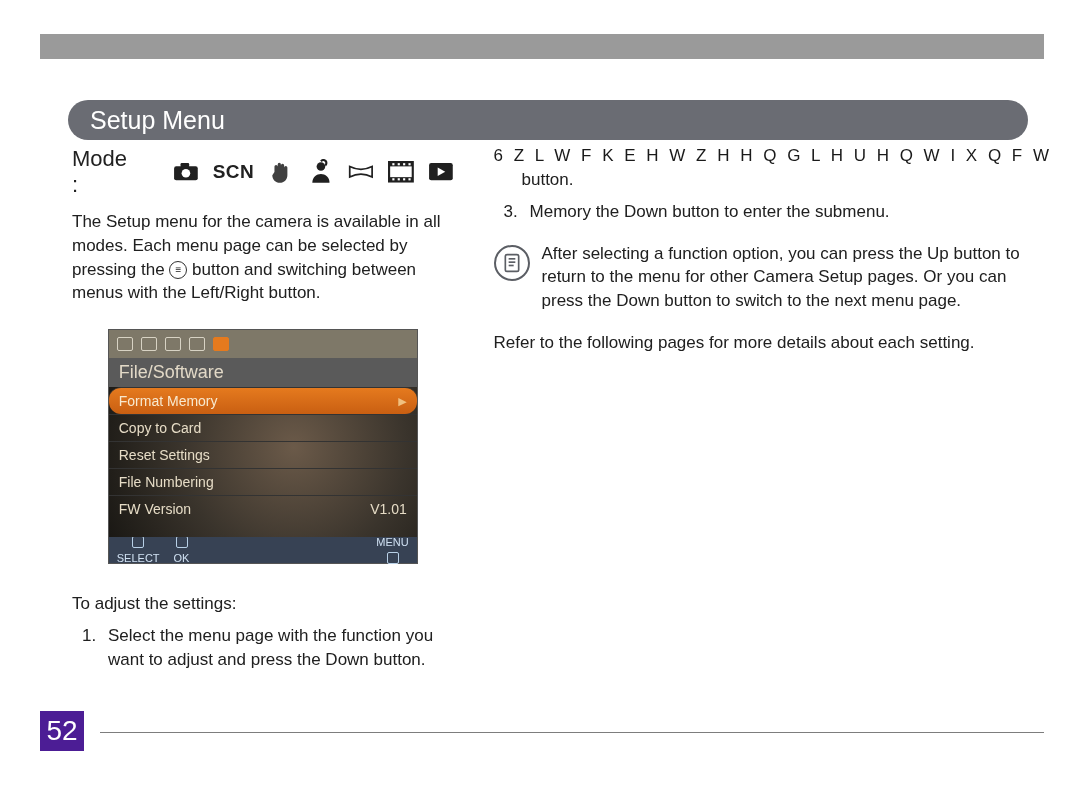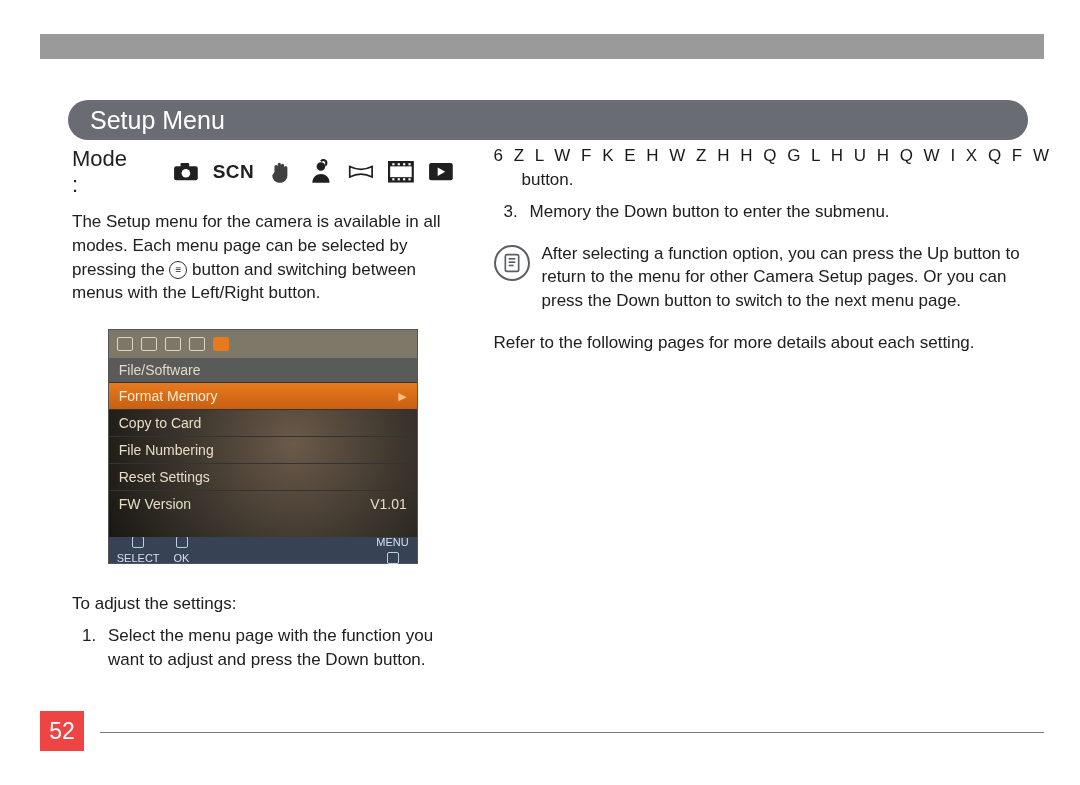--- a/index.html
+++ b/index.html
@@ -79,34 +79,35 @@
     display:flex;
     align-items:center;
     gap:8px;
     padding:0 8px;
   }
   .ss-top .ico { width:16px; height:14px; border:1px solid #d8d3c4; border-radius:2px;}
   .ss-top .ico.act { background:#e57a1e; border-color:#e57a1e;}
   .ss-header {
     background: #5a5a5a;
     color: #e2d9c7;
-    font-size: 14px;
+    font-size: 18px;
     padding: 4px 10px;
   }
   .ss-row {
     padding: 5px 10px;
     border-top:1px solid #333;
     color: #e6dcc6;
     font-size: 14px;
     display:flex;
     justify-content:space-between;
   }
   .ss-row.hl {
     background: linear-gradient(#e57a1e,#c95f12);
     color: #f8e9cf;
+    border-radius: 12px;
   }
   .ss-row .arrow{ color:#f0c080; font-size:11px; align-self:center;}
   .ss-img-area{
     flex:1;
     position:relative;
     background: radial-gradient(circle at 60% 40%, #6b5a49 0%, #3a342c 55%, #1a1814 100%);
     display:flex;
     align-items:flex-end;
   }
   .ss-bottom{
@@ -176,26 +177,26 @@
     vertical-align:middle;
     font-size:10px;
     line-height:1;
   }
   .page-num-box {
     position: absolute;
     left: 40px;
     bottom: 34px;
     width: 44px;
     height: 40px;
-    background: #ef4444;
+    background: #4c1d95;
     color: #ffffff;
     display: flex;
     align-items: center;
     justify-content: center;
-    font-size: 23px;
+    font-size: 28px;
   }
   .bottom-rule {
     position: absolute;
     left: 100px;
     bottom: 52px;
     width: 944px;
     height: 1px;
     background: #7d7d7d;
   }
 </style>
@@ -280,24 +281,24 @@
         <div class="ss-img-area" style="position:absolute;inset:0;"></div>
         <div style="position:relative;">
           <div class="ss-row hl">
               <span>Format Memory</span>
               <span class="arrow">▶</span>
             </div>
           <div class="ss-row">
               <span>Copy to Card</span>
             </div>
           <div class="ss-row">
+              <span>Reset Settings</span>
+            </div>
+          <div class="ss-row">
               <span>File Numbering</span>
-            </div>
-          <div class="ss-row">
-              <span>Reset Settings</span>
             </div>
           <div class="ss-row">
               <span>FW Version</span>
               <span>V1.01</span>
             </div>
         </div>
       </div>
       <div class="ss-bottom">
         <div class="b">
             <div class="sq"></div>

